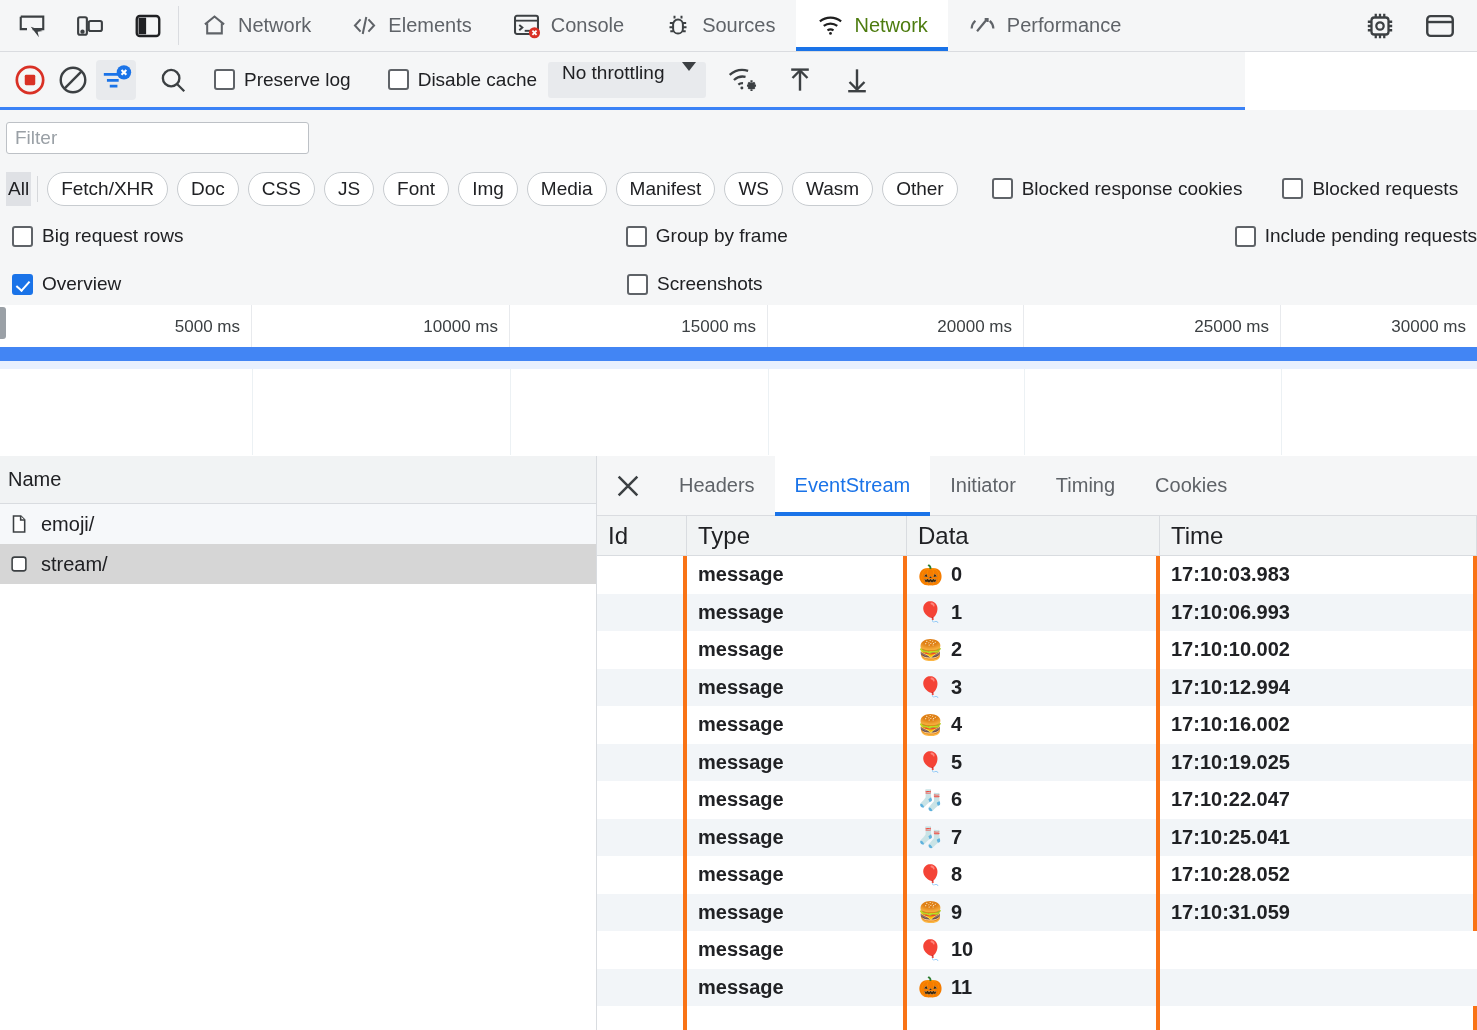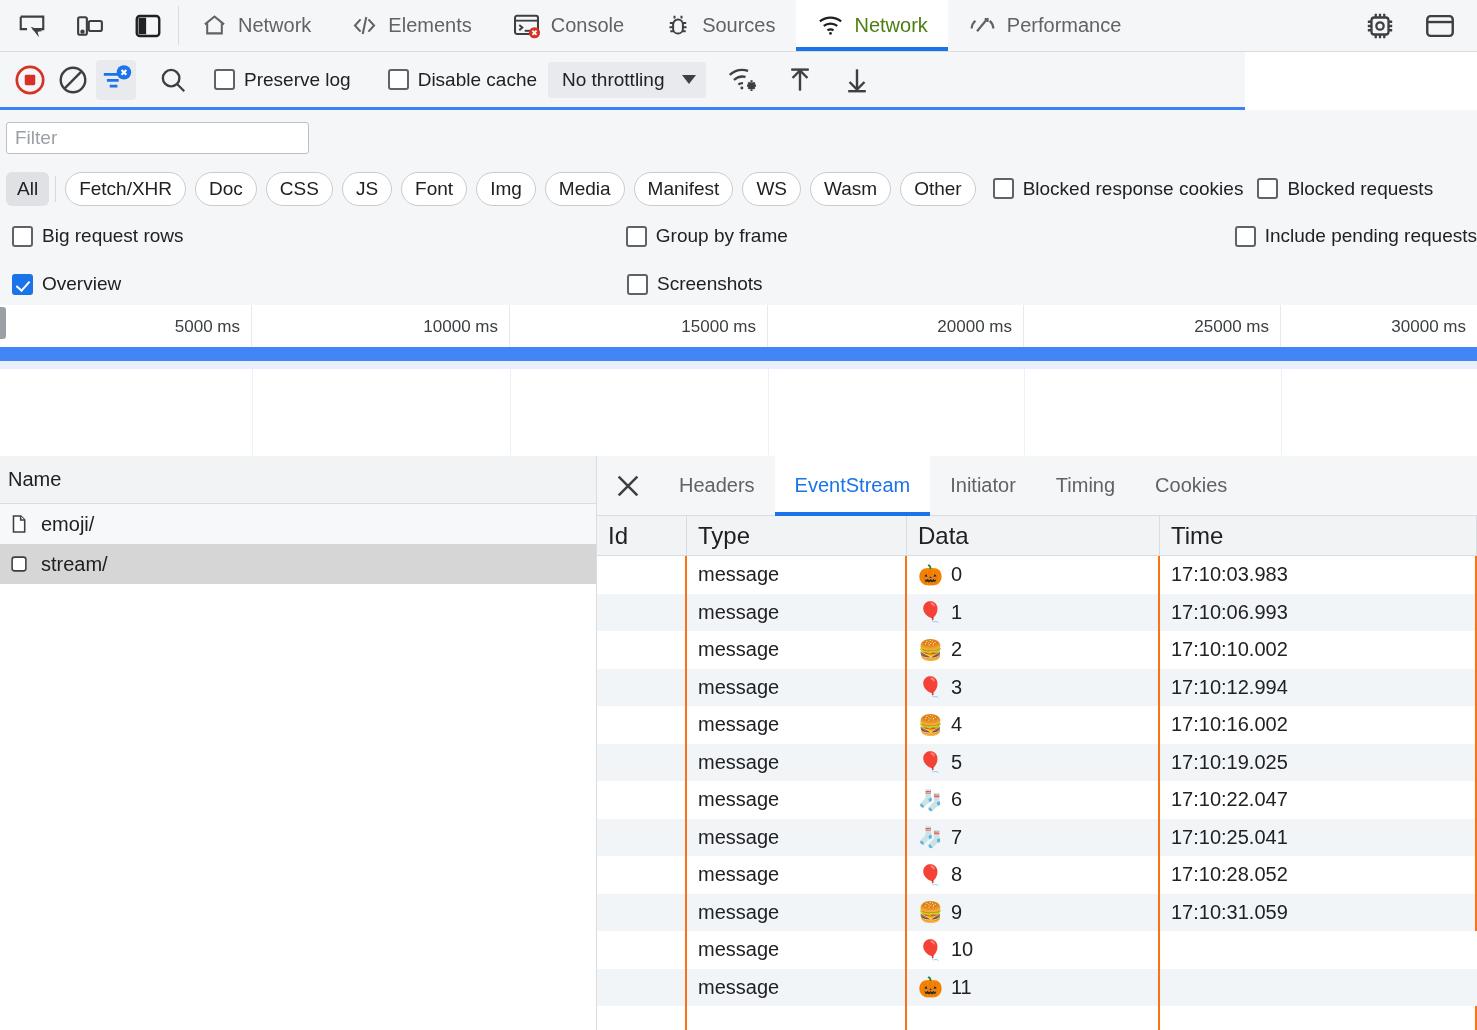--- a/index.html
+++ b/index.html
@@ -62,21 +62,21 @@
 
   
   .toolbar {
     position: absolute; left: 0; top: 52px; width: 1245px; height: 58px;
     background: #f5f6f7; border-bottom: 3px solid #3b82f6;
     display: flex; align-items: center; padding-left: 10px; gap: 3px;
   }
   .tbtn { width: 40px; height: 40px; display: flex; align-items: center; justify-content: center; border-radius: 4px; }
   .tbtn.active-filter { background: #e8eaed; }
   .throttle {
-    display: flex; align-items: center; gap: 18px;
+    display: flex; gap: 18px;
     background: #e8eaed; border-radius: 3px;
     height: 36px; padding: 0 10px 0 14px;
     font-size: 19px; color: #202124; margin-left: 8px;
   }
   .caret { width: 0; height: 0; border-left: 7px solid #3c4043; border-right: 7px solid #3c4043;
            border-top: 9px solid #3c4043; border-bottom: 0;
            border-left-color: transparent; border-right-color: transparent; }
 
   
   .filterbar {
@@ -97,24 +97,24 @@
     position: absolute; left: 0; top: 165px; width: 1477px; height: 47px;
     background: #f5f6f7; display: flex; align-items: center; padding-left: 6px;
   }
   .chip {
     height: 34px; display: flex; align-items: center; justify-content: center;
     padding: 0 13px; font-size: 19px; color: #202124;
     border: 1px solid #c8ccd0; border-radius: 17px; background: #fff;
     margin-right: 9px; white-space: nowrap;
   }
   .chip.all {
-    border: none; background: #dfe1e5; border-radius: 6px; padding: 0 11px; margin-right: 4px;
+    border: none; background: #dfe1e5; border-radius: 0; padding: 0 2px; margin-right: 4px;
   }
   .chip-sep { width: 1px; height: 26px; background: #d6d8db; margin: 0 9px 0 2px; }
-  .typebar .blocked { display: flex; align-items: center; gap: 14px; margin-left: 8px; }
+  .typebar .blocked { display: flex; align-items: center; gap: 40px; margin-left: 25px; }
 
   
   .setrow {
     position: absolute; left: 0; width: 1477px; height: 48px;
     background: #f5f6f7; display: flex; align-items: center;
   }
   .setrow .c1 { margin-left: 12px; width: 615px; }
   .setrow .c2 { width: 610px; }
   .setrow .c3 { }
 
@@ -171,21 +171,21 @@
   .es-table { width: 100%; }
   .es-head { display: flex; height: 40px; background: #f1f3f4; border-bottom: 1px solid #d9dce0; }
   .es-head div {
     font-size: 24px; color: #202124; display: flex; align-items: center;
     border-right: 1px solid #d9dce0; padding-left: 11px;
   }
   .es-row { display: flex; height: 37.5px; }
   .es-row.alt { background: #f2f5f8; }
   .es-row div {
     font-size: 20px; color: #202124; display: flex; align-items: center;
-    border-right: 2px solid #f97316; padding-left: 11px; overflow: hidden; white-space: nowrap;
+    border-right: 4px solid #f97316; padding-left: 11px; overflow: hidden; white-space: nowrap; font-weight: bold;
   }
   .c-id { width: 90px; }
   .c-type { width: 220px; }
   .c-data { width: 253px; gap: 8px; }
   .c-time { flex: 1; }
   .emoji { font-size: 20px; line-height: 1; }
 
   svg { display: block; }
 </style>
 </head>

